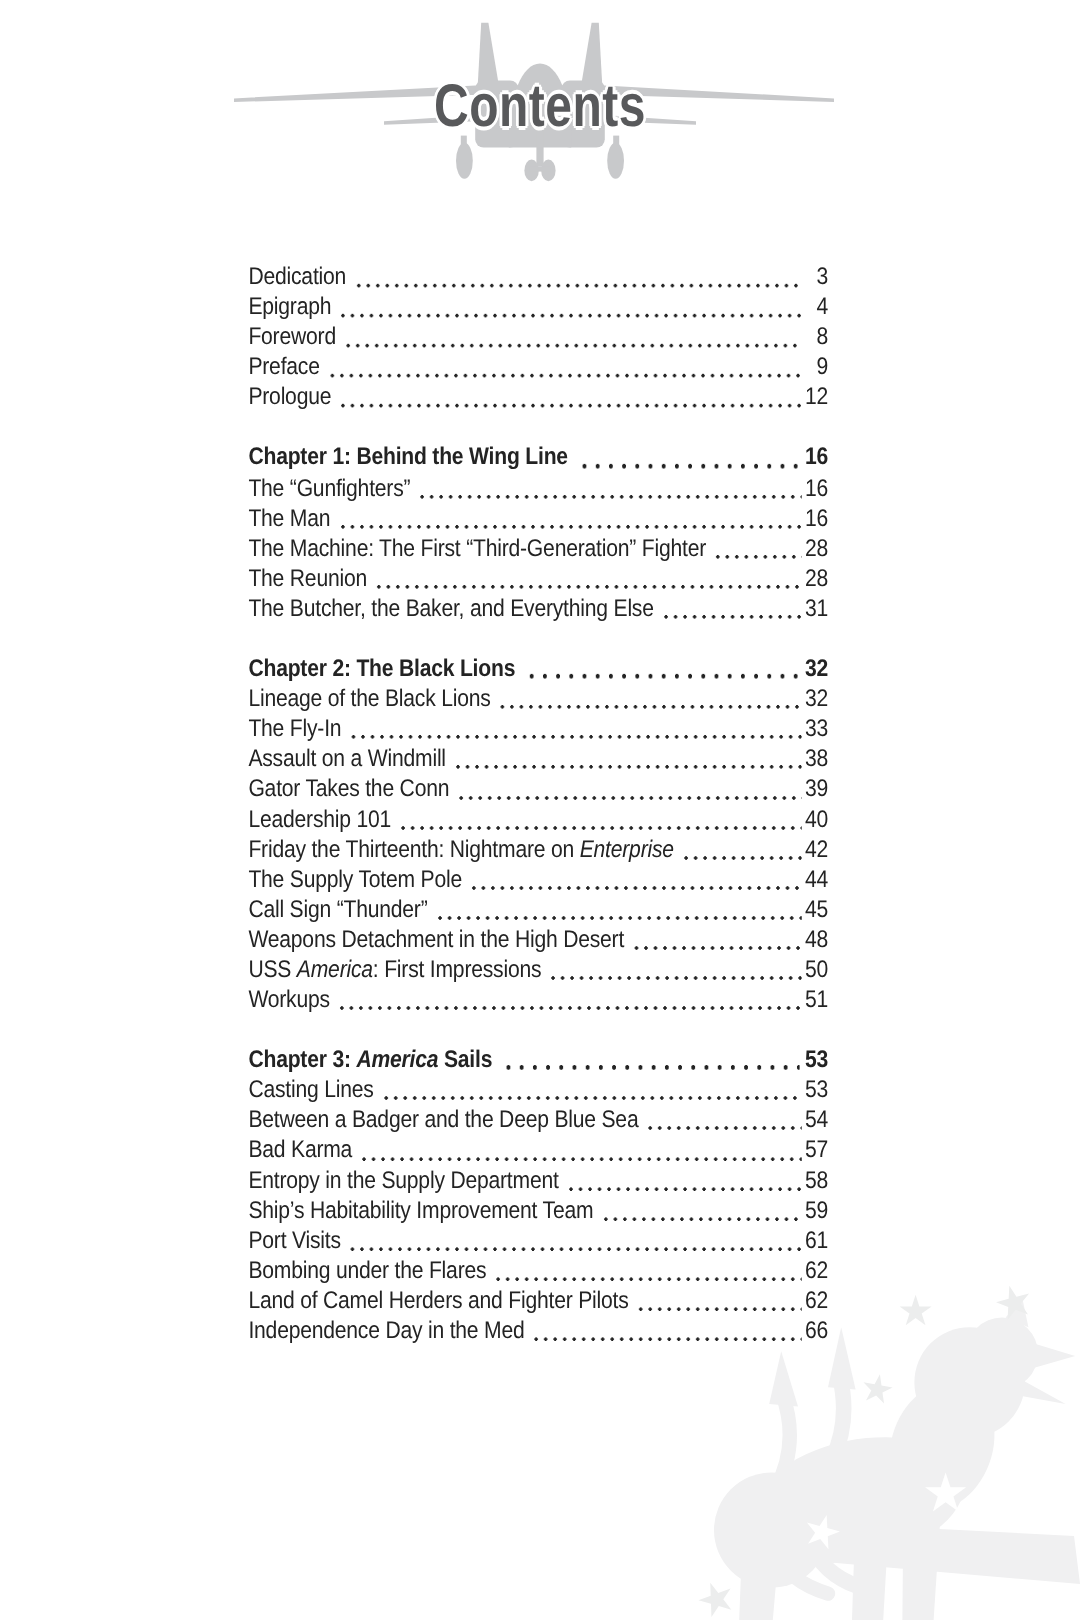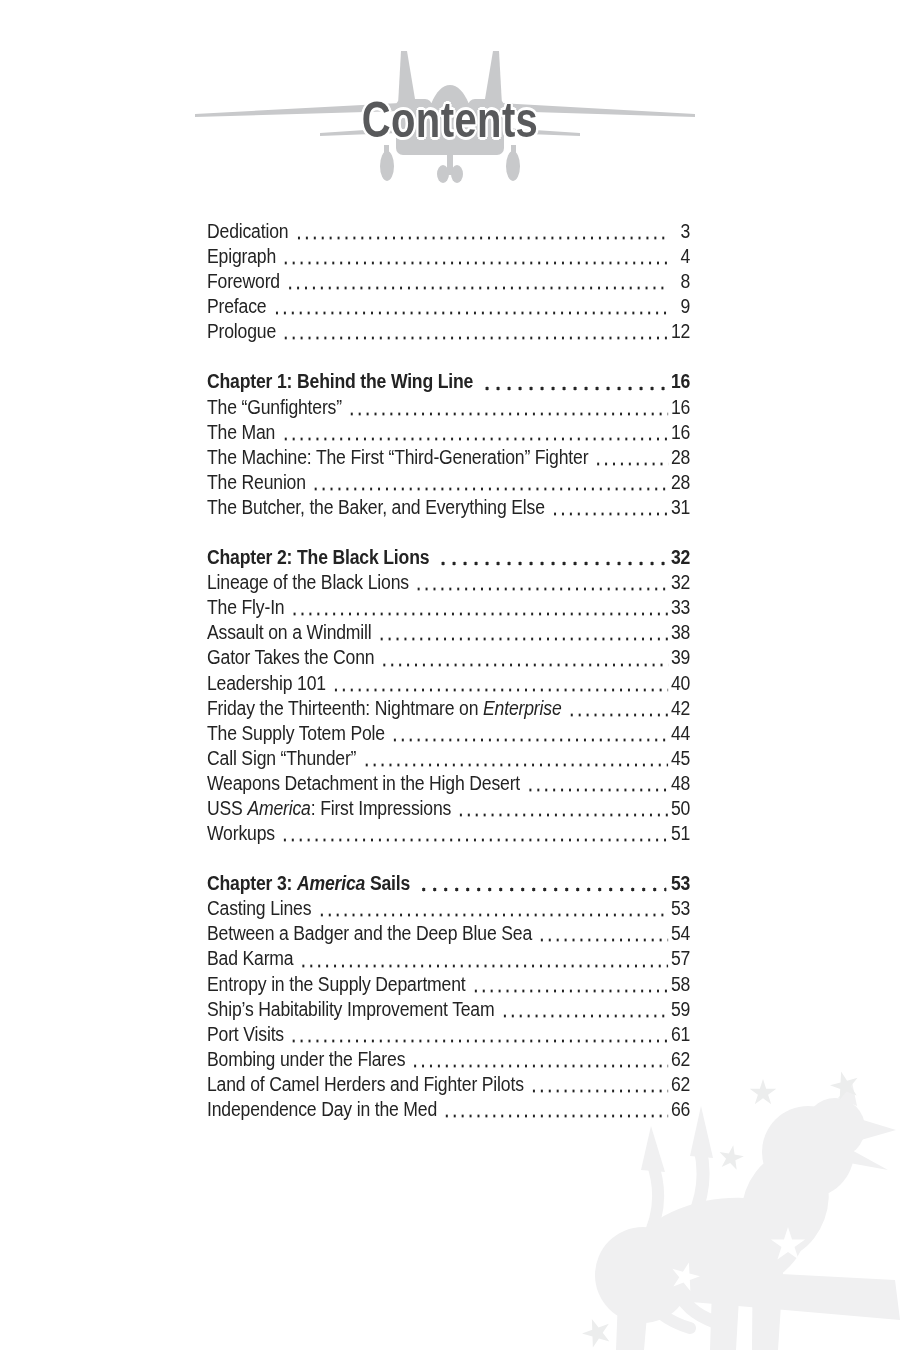--- a/index.html
+++ b/index.html
@@ -2,21 +2,21 @@
 <html><head>
 <meta charset="utf-8">
 <style>
   html,body{margin:0;padding:0;}
   body{
     width:900px;height:1350px;position:relative;overflow:hidden;
     background:#ffffff;color:#232323;
     font-family:"Liberation Sans",sans-serif;
   }
   
-  .header{position:absolute;left:0;top:0;width:836px;height:175px;margin-top:32px;}
+  .header{position:absolute;left:0;top:0;width:836px;height:175px;}
   .jet-svg{position:absolute;left:195px;top:15px;width:500px;height:140px;}
   .page-title{
     position:absolute;left:0;top:60px;width:900px;text-align:center;
     font-size:50px;line-height:56px;font-weight:bold;color:#58595b;
     transform:scaleX(0.80);letter-spacing:0.5px;
     text-shadow:
       -3px 0 #fff,3px 0 #fff,0 -3px #fff,0 3px #fff,
       -2px -2px #fff,2px -2px #fff,-2px 2px #fff,2px 2px #fff;
   }
   

